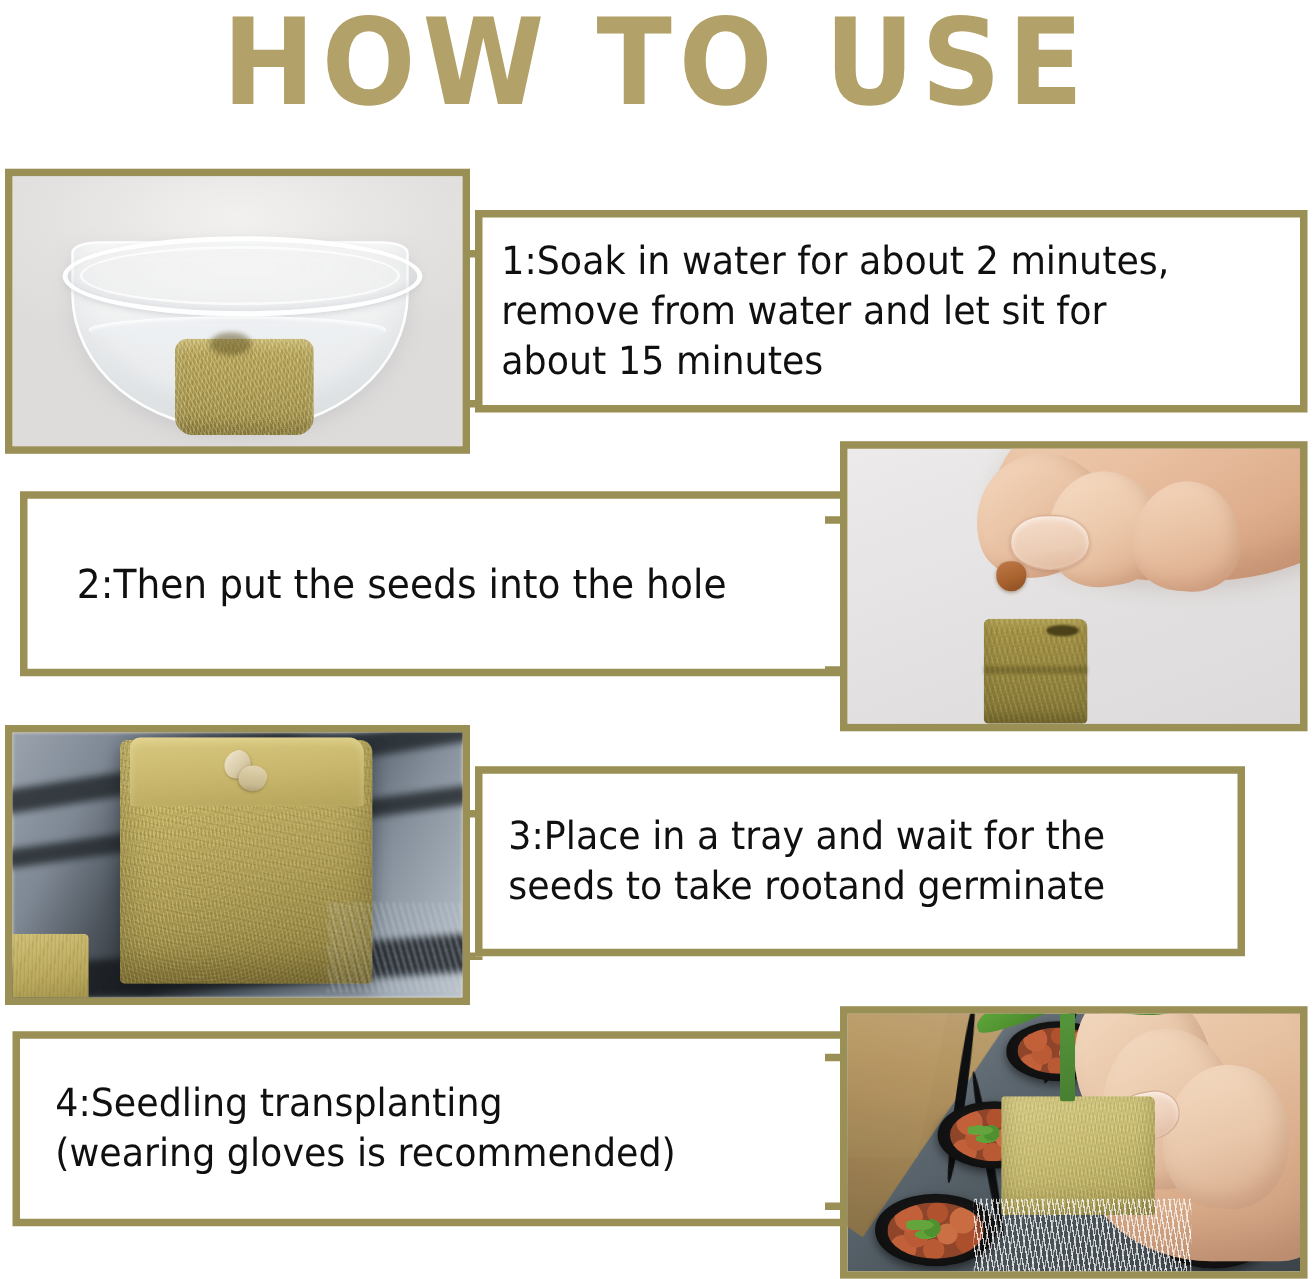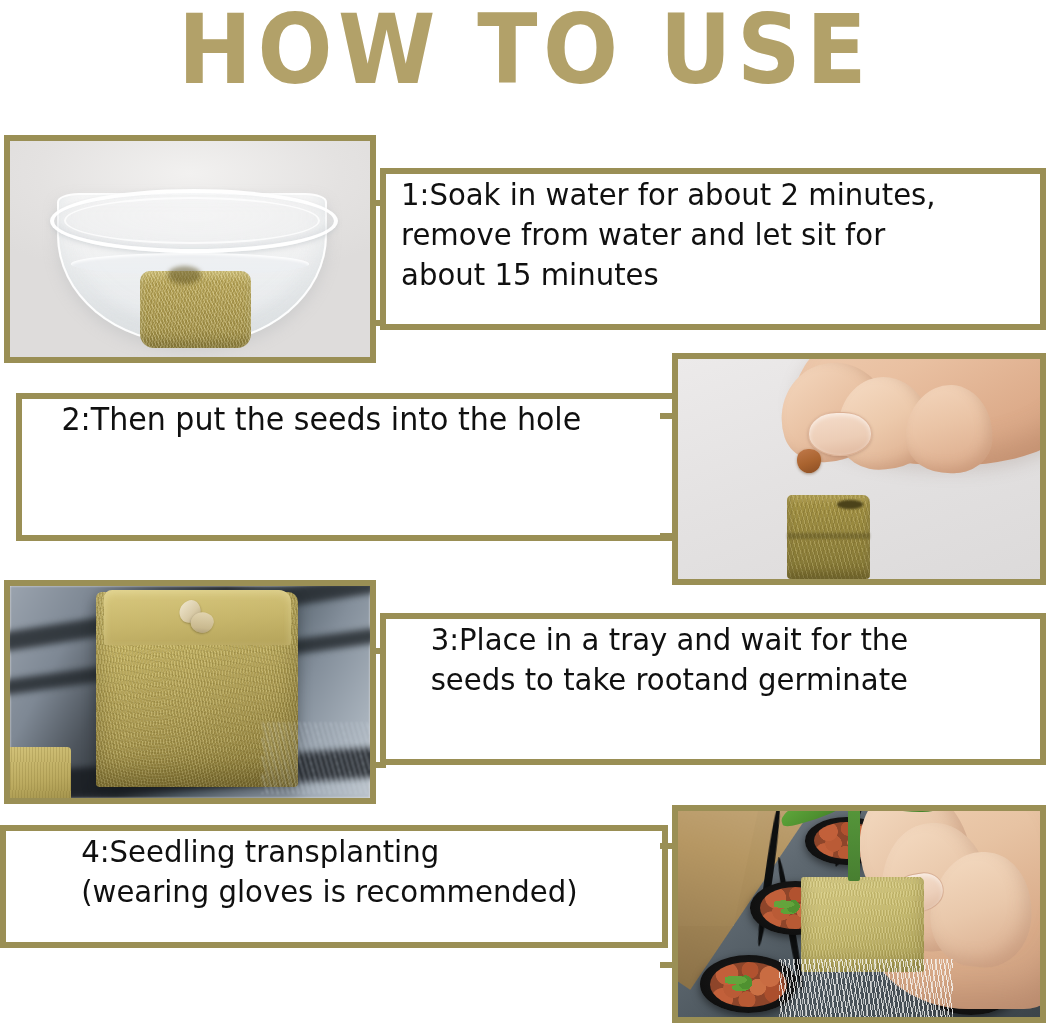--- a/index.html
+++ b/index.html
@@ -46,20 +46,21 @@
   }
   .photo .inner {
     position: absolute;
     inset: 0;
     overflow: hidden;
   }
 
   
   .textbox {
     display: flex;
+    align-items: center;
   }
   .textbox .txt {
     font-family: "DejaVu Sans", sans-serif;
     font-weight: normal;
     color: #101010;
     font-size: 31px;
     line-height: 40px;
     transform: scaleX(0.94);
     transform-origin: left center;
     white-space: pre-line;
@@ -487,26 +488,26 @@
       <div class="leaf l2"></div>
     </div>
     <div class="smallcube"></div>
     <div class="waterstreaks"></div>
   </div>
 </div>
 
 <div class="connector" style="left:372px; top:648px; width:14px;"></div>
 <div class="connector" style="left:372px; top:762px; width:14px;"></div>
 
-<div class="frame textbox" id="text-step-3" style="left:380px; top:613px; width:666px; height:152px;padding-left:24px;">
+<div class="frame textbox" id="text-step-3" style="left:380px; top:613px; width:616px; height:152px;">
   <div class="txt">3:Place in a tray and wait for the
 seeds to take rootand germinate</div>
 </div>
 
-<div class="frame textbox" id="text-step-4" style="left:0; top:825px; width:668px; height:123px;padding-left:47px;">
+<div class="frame textbox" id="text-step-4" style="left:10px; top:825px; width:668px; height:156px;">
   <div class="txt">4:Seedling transplanting
 (wearing gloves is recommended)</div>
 </div>
 
 <div class="connector" style="left:660px; top:843px; width:16px;"></div>
 <div class="connector" style="left:660px; top:962px; width:16px;"></div>
 
 <div class="frame photo" id="photo-transplant" style="left:672px; top:805px; width:374px; height:218px;">
   <div class="inner">
     <div class="bg"></div>

